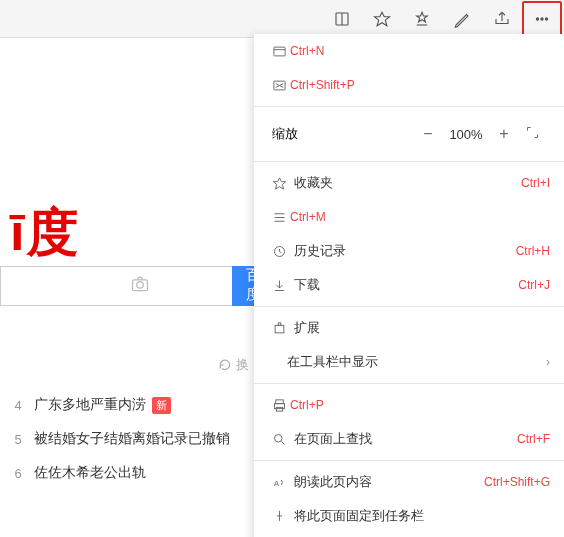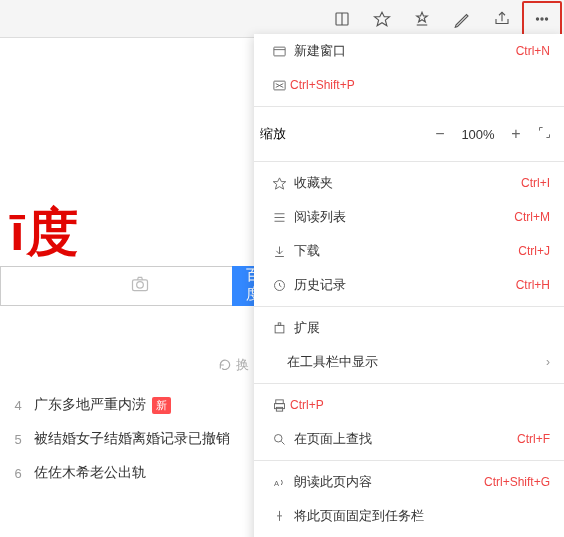--- a/index.html
+++ b/index.html
@@ -26,21 +26,21 @@
 .hot-badge { background: #ff4d4f; color: #fff; font-size: 11px; padding: 1px 4px; border-radius: 2px; margin-left: 6px; }
 
 .menu { position: absolute; top: 34px; right: 0; width: 310px; background: #fff; box-shadow: -2px 2px 10px rgba(0,0,0,0.15); padding-bottom: 2px; }
 .menu-item { display: flex; align-items: center; height: 34px; padding: 0 14px; font-size: 13px; color: #333; position: relative; }
 .menu-item .mi-icon { width: 22px; display: flex; align-items: center; justify-content: center; color: #666; }
 .menu-item .mi-icon svg { width: 15px; height: 15px; stroke: #666; fill: none; stroke-width: 1.5; }
 .menu-item .mi-label { flex: 1; margin-left: 4px; }
 .menu-item .mi-shortcut { color: #ef4444; font-size: 12px; }
 .menu-item .mi-chevron { color: #999; font-size: 12px; }
 .menu-sep { height: 1px; background: #e5e5e5; margin: 4px 0; }
-.menu-zoom { display: flex; align-items: center; height: 46px; padding: 0 6px; font-size: 13px; }
+.menu-zoom { display: flex; align-items: center; height: 46px; padding: 0 18px; font-size: 13px; }
 .menu-zoom .zlabel { flex: 1; }
 .menu-zoom .zbtn { width: 28px; text-align: center; color: #666; font-size: 16px; }
 .menu-zoom .zval { width: 48px; text-align: center; color: #333; }
 .menu-zoom .zfull svg { width: 15px; height: 15px; stroke: #666; fill: none; stroke-width: 1.5; }
 .menu-item.noicon .mi-label { margin-left: 19px; }
 </style>
 </head>
 <body>
 
 <div class="toolbar">
@@ -119,21 +119,20 @@
 </div>
 
 <div class="menu">
   <div class="menu-item">
     <span class="mi-icon">
         <svg viewBox="0 0 24 24">
           <rect x="3" y="5" width="18" height="14" rx="1"></rect>
           <line x1="3" y1="9" x2="21" y2="9"></line>
         </svg>
       </span>
-    <span class="mi-label">新建窗口</span>
     <span class="mi-shortcut">Ctrl+N</span>
   </div>
   <div class="menu-item">
     <span class="mi-icon">
         <svg viewBox="0 0 24 24">
           <rect x="3" y="5" width="18" height="14" rx="1"></rect>
           <line x1="6" y1="9" x2="18" y2="15"></line>
           <line x1="6" y1="15" x2="18" y2="9"></line>
         </svg>
       </span>
@@ -161,44 +160,43 @@
     <span class="mi-shortcut">Ctrl+I</span>
   </div>
   <div class="menu-item">
     <span class="mi-icon">
         <svg viewBox="0 0 24 24">
           <line x1="4" y1="6" x2="20" y2="6"></line>
           <line x1="4" y1="12" x2="20" y2="12"></line>
           <line x1="4" y1="18" x2="20" y2="18"></line>
         </svg>
       </span>
-    <span class="mi-label">阅读列表</span>
     <span class="mi-shortcut">Ctrl+M</span>
+  </div>
+  <div class="menu-item">
+    <span class="mi-icon">
+        <svg viewBox="0 0 24 24">
+          <circle cx="12" cy="12" r="8"></circle>
+          <polyline points="12,8 12,12 15,14"></polyline>
+        </svg>
+      </span>
+    <span class="mi-label">历史记录</span>
+    <span class="mi-shortcut">Ctrl+H</span>
   </div>
   <div class="menu-item">
     <span class="mi-icon">
         <svg viewBox="0 0 24 24">
           <line x1="12" y1="4" x2="12" y2="16"></line>
           <polyline points="7,11 12,16 17,11"></polyline>
           <line x1="5" y1="20" x2="19" y2="20"></line>
         </svg>
       </span>
     <span class="mi-label">下载</span>
     <span class="mi-shortcut">Ctrl+J</span>
   </div>
-  <div class="menu-item">
-    <span class="mi-icon">
-        <svg viewBox="0 0 24 24">
-          <circle cx="12" cy="12" r="8"></circle>
-          <polyline points="12,8 12,12 15,14"></polyline>
-        </svg>
-      </span>
-    <span class="mi-label">历史记录</span>
-    <span class="mi-shortcut">Ctrl+H</span>
-  </div>
   <div class="menu-sep"></div>
   <div class="menu-item">
     <span class="mi-icon">
         <svg viewBox="0 0 24 24">
           <rect x="5" y="7" width="14" height="12"></rect>
           <rect x="10" y="3" width="4" height="4"></rect>
         </svg>
       </span>
     <span class="mi-label">扩展</span>
   </div>

